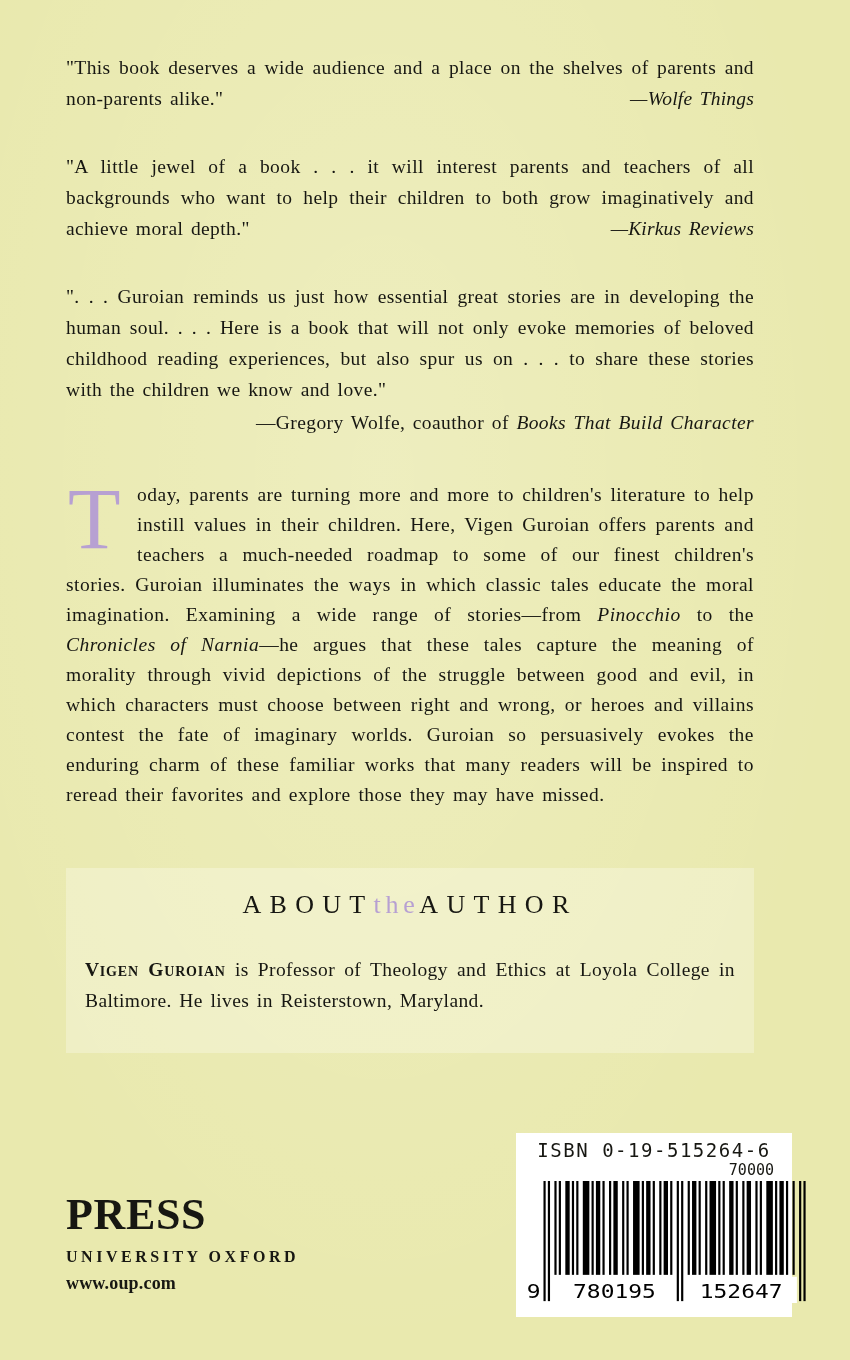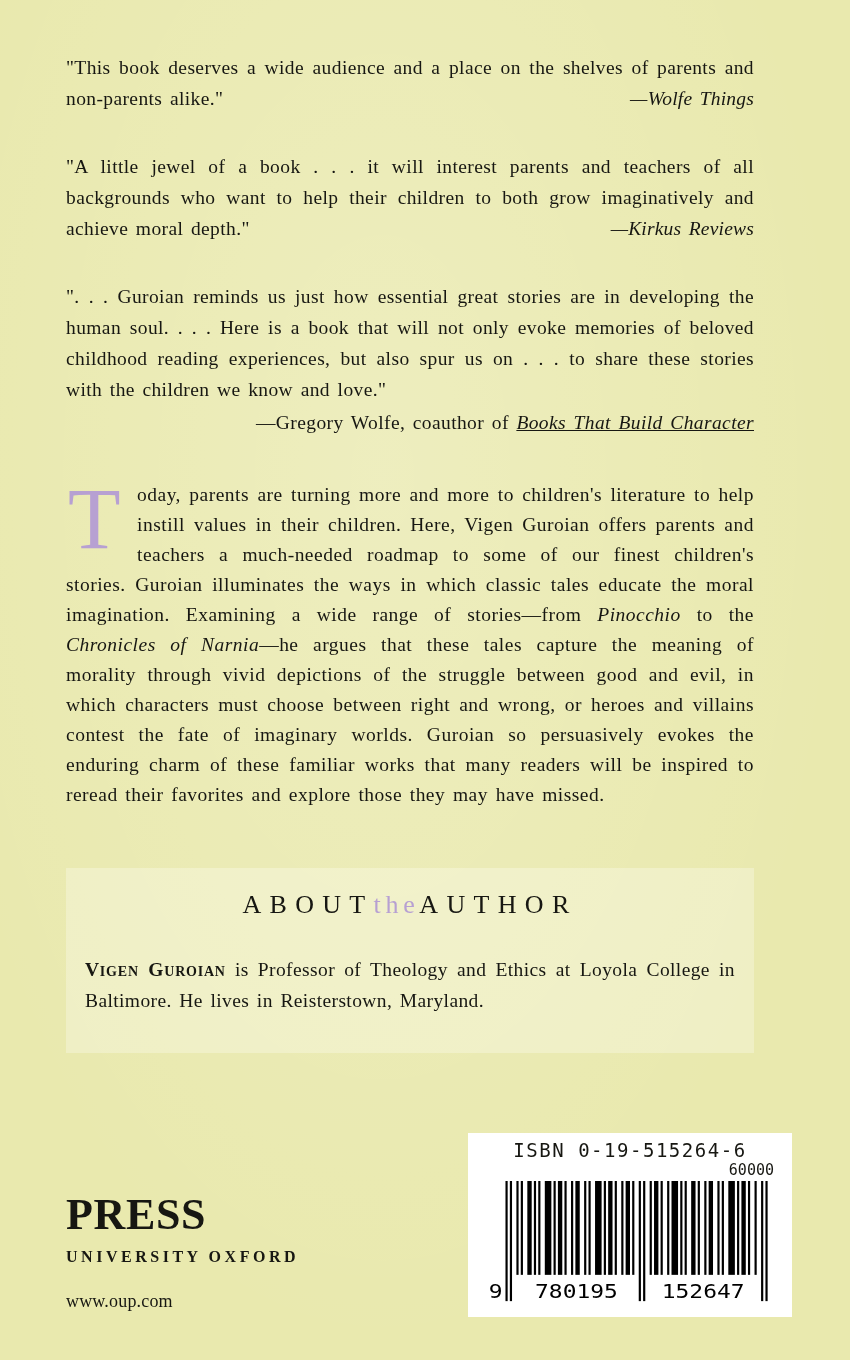--- a/index.html
+++ b/index.html
@@ -33,21 +33,21 @@
   .attr {
     float: right;
     font-style: italic;
     letter-spacing: 0.01em;
   }
   .attr-line {
     text-align: right;
     margin-top: 2px;
     letter-spacing: 0.02em;
   }
-  .attr-line .work { font-style: italic; text-decoration: underline; }
+  .attr-line .work { font-style: italic; }
   .description {
     font-size: 19.5px;
     line-height: 30px;
     text-align: justify;
     letter-spacing: 0.025em;
     word-spacing: 0.12em;
     margin-top: 42px;
   }
   .dropcap {
     float: left;
@@ -109,29 +109,29 @@
     line-height: 46px;
   }
   .univ-press {
     font-size: 16px;
     font-weight: 700;
     letter-spacing: 0.22em;
     margin-top: 10px;
   }
   .website {
     font-size: 18px;
-    font-weight: 400;
-    margin-top: 25px;
+    font-weight: 700;
+    margin-top: 7px;
     letter-spacing: 0.01em;
   }
   .barcode-box {
     position: absolute;
     right: 58px;
     top: 1133px;
-    width: 324px;
+    width: 276px;
     height: 184px;
     background: #ffffff;
     box-sizing: border-box;
     padding: 6px 10px 6px 10px;
   }
   .isbn-line {
     font-family: "DejaVu Sans Mono", monospace;
     font-size: 19px;
     letter-spacing: 0.08em;
     text-align: center;
@@ -190,21 +190,21 @@
 
 
   <div class="publisher">
     <div class="oxford">PRESS</div>
     <div class="univ-press">UNIVERSITY OXFORD</div>
     <div class="website">www.oup.com</div>
   </div>
 
   <div class="barcode-box">
     <div class="isbn-line">ISBN 0-19-515264-6</div>
-    <div class="addon-line">60000</div>
+    <div class="addon-line">70000</div>
     <svg class="barcode-svg" viewBox="0 0 260 130" preserveAspectRatio="none" aria-hidden="true">
 
       <rect x="16" y="0" width="2" height="128"></rect>
         <rect x="20" y="0" width="2" height="128"></rect>
 
       <rect x="26" y="0" width="2" height="100"></rect>
         <rect x="30" y="0" width="2" height="100"></rect>
       <rect x="36" y="0" width="4" height="100"></rect>
         <rect x="42" y="0" width="2" height="100"></rect>
       <rect x="46" y="0" width="2" height="100"></rect>

